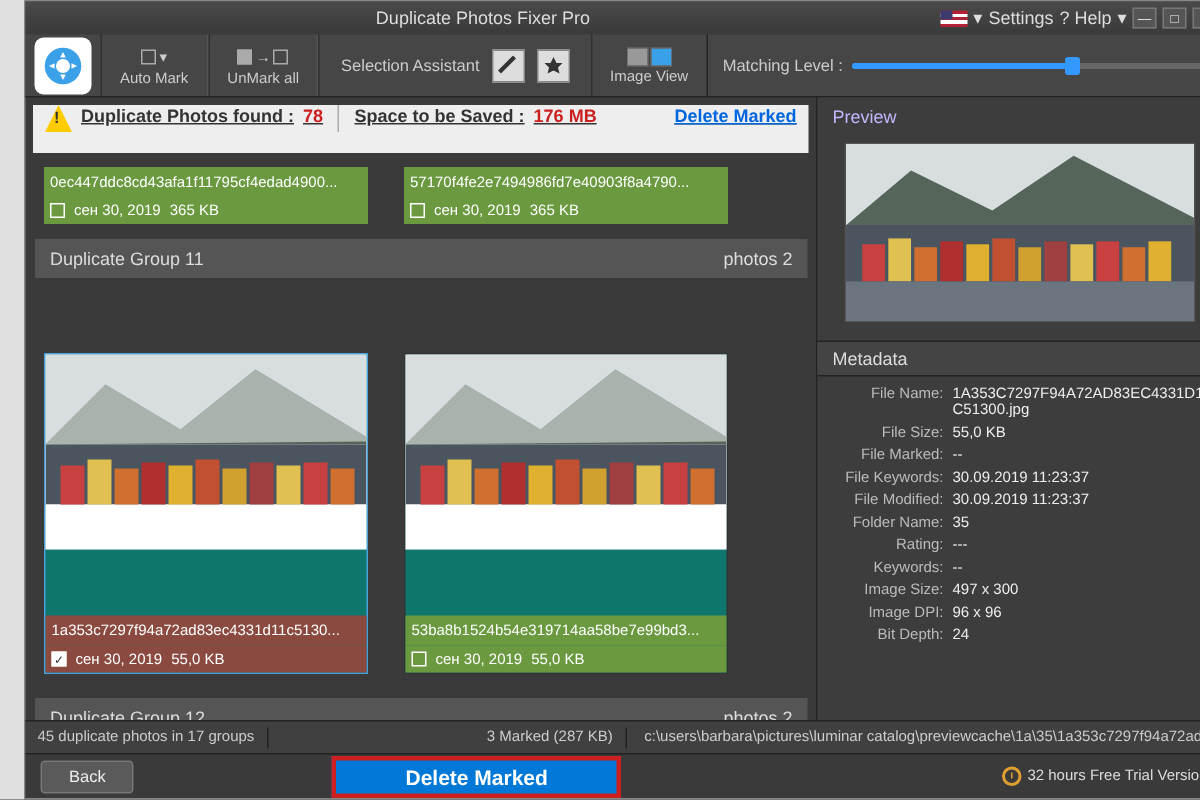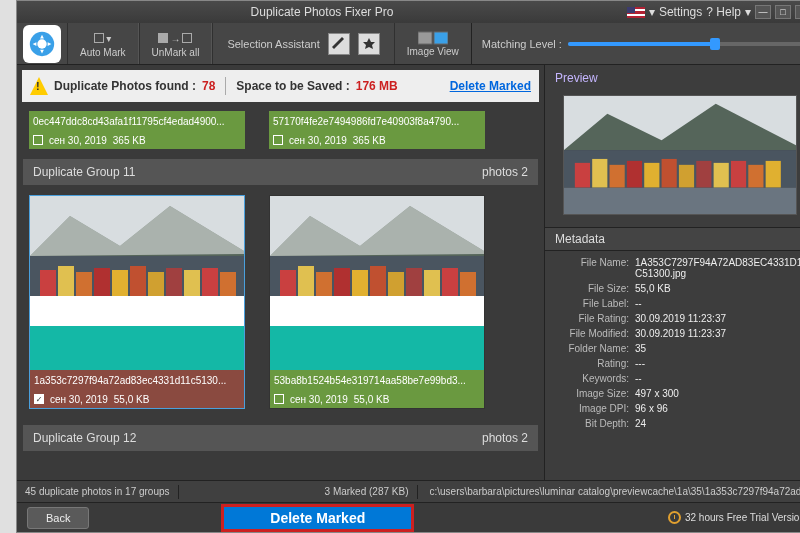--- a/index.html
+++ b/index.html
@@ -22,21 +22,21 @@
 .tbtn .arrow{font-size:10px;color:#ccc;}
 .tsection { display:flex;align-items:center;color:#ccc;font-size:11px;padding:0 14px;border-left:1px solid #303030;gap:8px; }
 .sqbtn { width:22px;height:22px;background:#ddd;border:1px solid #888;cursor:pointer;display:flex;align-items:center;justify-content:center;}
 .imgview { display:flex;flex-direction:column;align-items:center;justify-content:center;color:#ccc;font-size:10px;padding:0 12px;border-left:1px solid #303030;}
 .matchlvl { flex:1;display:flex;align-items:center;color:#ccc;font-size:11px;padding:0 10px;border-left:1px solid #222;gap:6px;}
 .slider { flex:1;height:4px;background:#666;position:relative;border-radius:2px;}
 .slider .fill { position:absolute;left:0;top:0;height:100%;width:62%;background:#3399ff;border-radius:2px;}
 .slider .thumb { position:absolute;left:62%;top:-4px;width:10px;height:12px;background:#3399ff;border-radius:2px;transform:translateX(-50%);}
 .content { display:flex; height:calc(100% - 22px - 42px - 22px - 30px); }
 .leftpane { width:528px; display:flex;flex-direction:column; border-right:1px solid #222;}
-.infobar { height:32px;background:#eee;margin:5px;display:flex;align-items:center;padding:0 8px;font-size:12px;color:#333;gap:6px;position:relative;}
+.infobar { height:32px;background:#eee;margin:5px;display:flex;align-items:flex-start;padding:0 8px;font-size:12px;color:#333;gap:6px;position:relative;text-decoration:underline;}
 .warn { width:18px;height:18px;background:#ffcc00;clip-path:polygon(50% 0,100% 100%,0 100%);position:relative;}
 .warn::after{content:'!';position:absolute;top:3px;left:6px;font-size:11px;font-weight:bold;color:#333;}
 .infobar b{font-weight:bold;}
 .infobar .red{color:#cc2020;font-weight:bold;}
 .infobar .del{margin-left:auto;color:#0066dd;text-decoration:underline;cursor:pointer;font-weight:bold;}
 .scroll { flex:1;overflow-y:auto;padding:0 6px;position:relative;}
 .scroll::-webkit-scrollbar{width:14px;}
 .scroll::-webkit-scrollbar-track{background:#555;}
 .scroll::-webkit-scrollbar-thumb{background:#888;border:1px solid #444;}
 .partial { display:flex;gap:24px;padding:4px 6px;}
@@ -44,21 +44,21 @@
 .tilebar { height:20px;display:flex;align-items:center;color:#fff;font-size:10px;padding:0 4px;overflow:hidden;white-space:nowrap;}
 .tilebar.green{background:#6a9940;}
 .tilebar.brown{background:#8a4a40;}
 .tilefoot { height:18px;display:flex;align-items:center;gap:6px;padding:0 4px;color:#fff;font-size:10px;}
 .tilefoot.green{background:#6a9940;}
 .tilefoot.brown{background:#8a4a40;}
 .tilefoot .cb{width:10px;height:10px;border:1px solid #fff;background:#fff;color:#333;font-size:8px;display:flex;align-items:center;justify-content:center;}
 .tilefoot .cb.empty{background:transparent;}
 .grouphdr{background:#555;color:#ddd;font-size:12px;padding:6px 10px;display:flex;margin-top:6px;}
 .grouphdr span:last-child{margin-left:auto;}
-.bigtile{width:216px;border:1px solid #4aa0dd;background:#14b8a6;}
+.bigtile{width:216px;border:1px solid #4aa0dd;background:#0f766e;margin-top:40px;}
 .bigtile .imgslot{width:214px;height:130px;background:#fff;display:flex;align-items:flex-start;justify-content:center;overflow:hidden;}
 .bigtile.nb{border:1px solid #333;}
 .scene{width:100%;height:130px;}
 .rightpane { flex:1;display:flex;flex-direction:column;background:#3d3d3d;}
 .rphdr{color:#c4b5fd;font-size:12px;padding:6px 10px;}
 .preview{margin:4px 18px;height:120px;background:#222;border:1px solid #555;}
 .mdhdr{background:#444;color:#ddd;font-size:12px;padding:4px 10px;margin-top:8px;border-top:1px solid #222;border-bottom:1px solid #222;}
 .mdlist{flex:1;overflow:auto;padding:4px 6px;}
 .mdlist::-webkit-scrollbar{width:12px;}
 .mdlist::-webkit-scrollbar-track{background:#555;}
@@ -286,25 +286,25 @@
       <div class="mdlist">
         <div class="mdrow">
             <span class="k">File Name:</span>
             <span class="v">1A353C7297F94A72AD83EC4331D11C51300.jpg</span>
           </div>
         <div class="mdrow">
             <span class="k">File Size:</span>
             <span class="v">55,0 KB</span>
           </div>
         <div class="mdrow">
-            <span class="k">File Label:</span>
+            <span class="k">File Marked:</span>
             <span class="v">--</span>
           </div>
         <div class="mdrow">
-            <span class="k">File Rating:</span>
+            <span class="k">File Keywords:</span>
             <span class="v">30.09.2019 11:23:37</span>
           </div>
         <div class="mdrow">
             <span class="k">File Modified:</span>
             <span class="v">30.09.2019 11:23:37</span>
           </div>
         <div class="mdrow">
             <span class="k">Folder Name:</span>
             <span class="v">35</span>
           </div>

